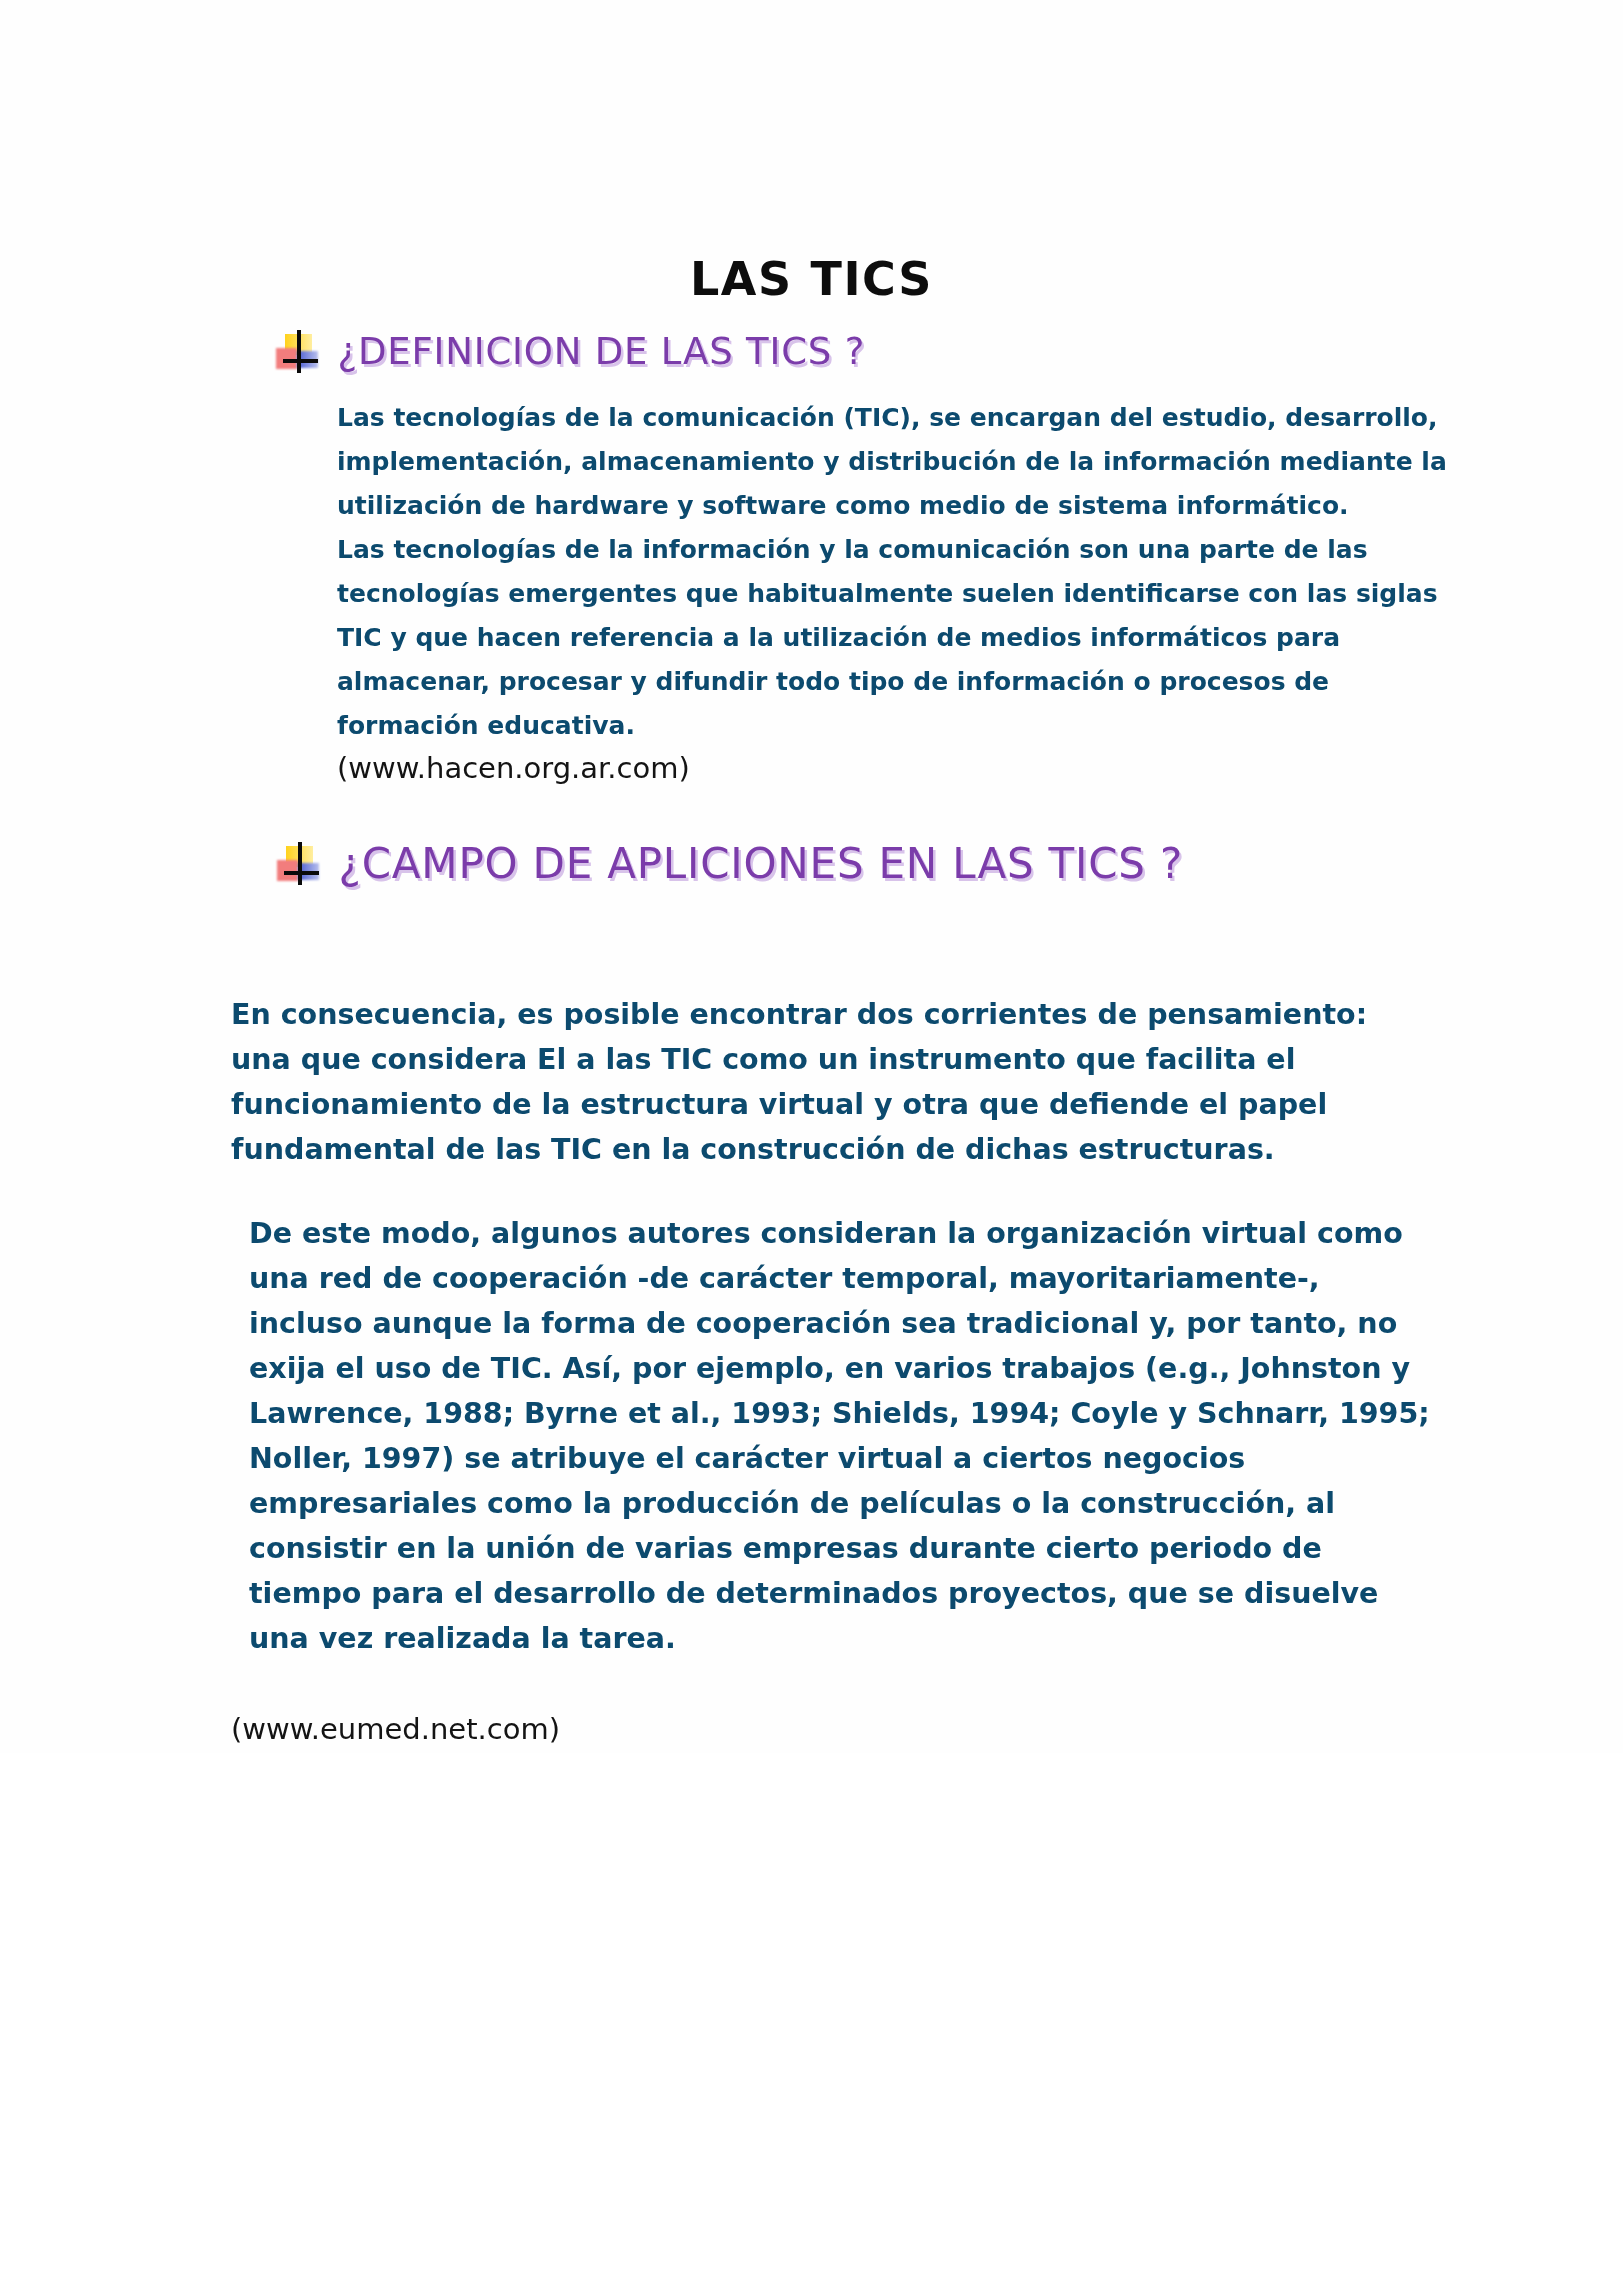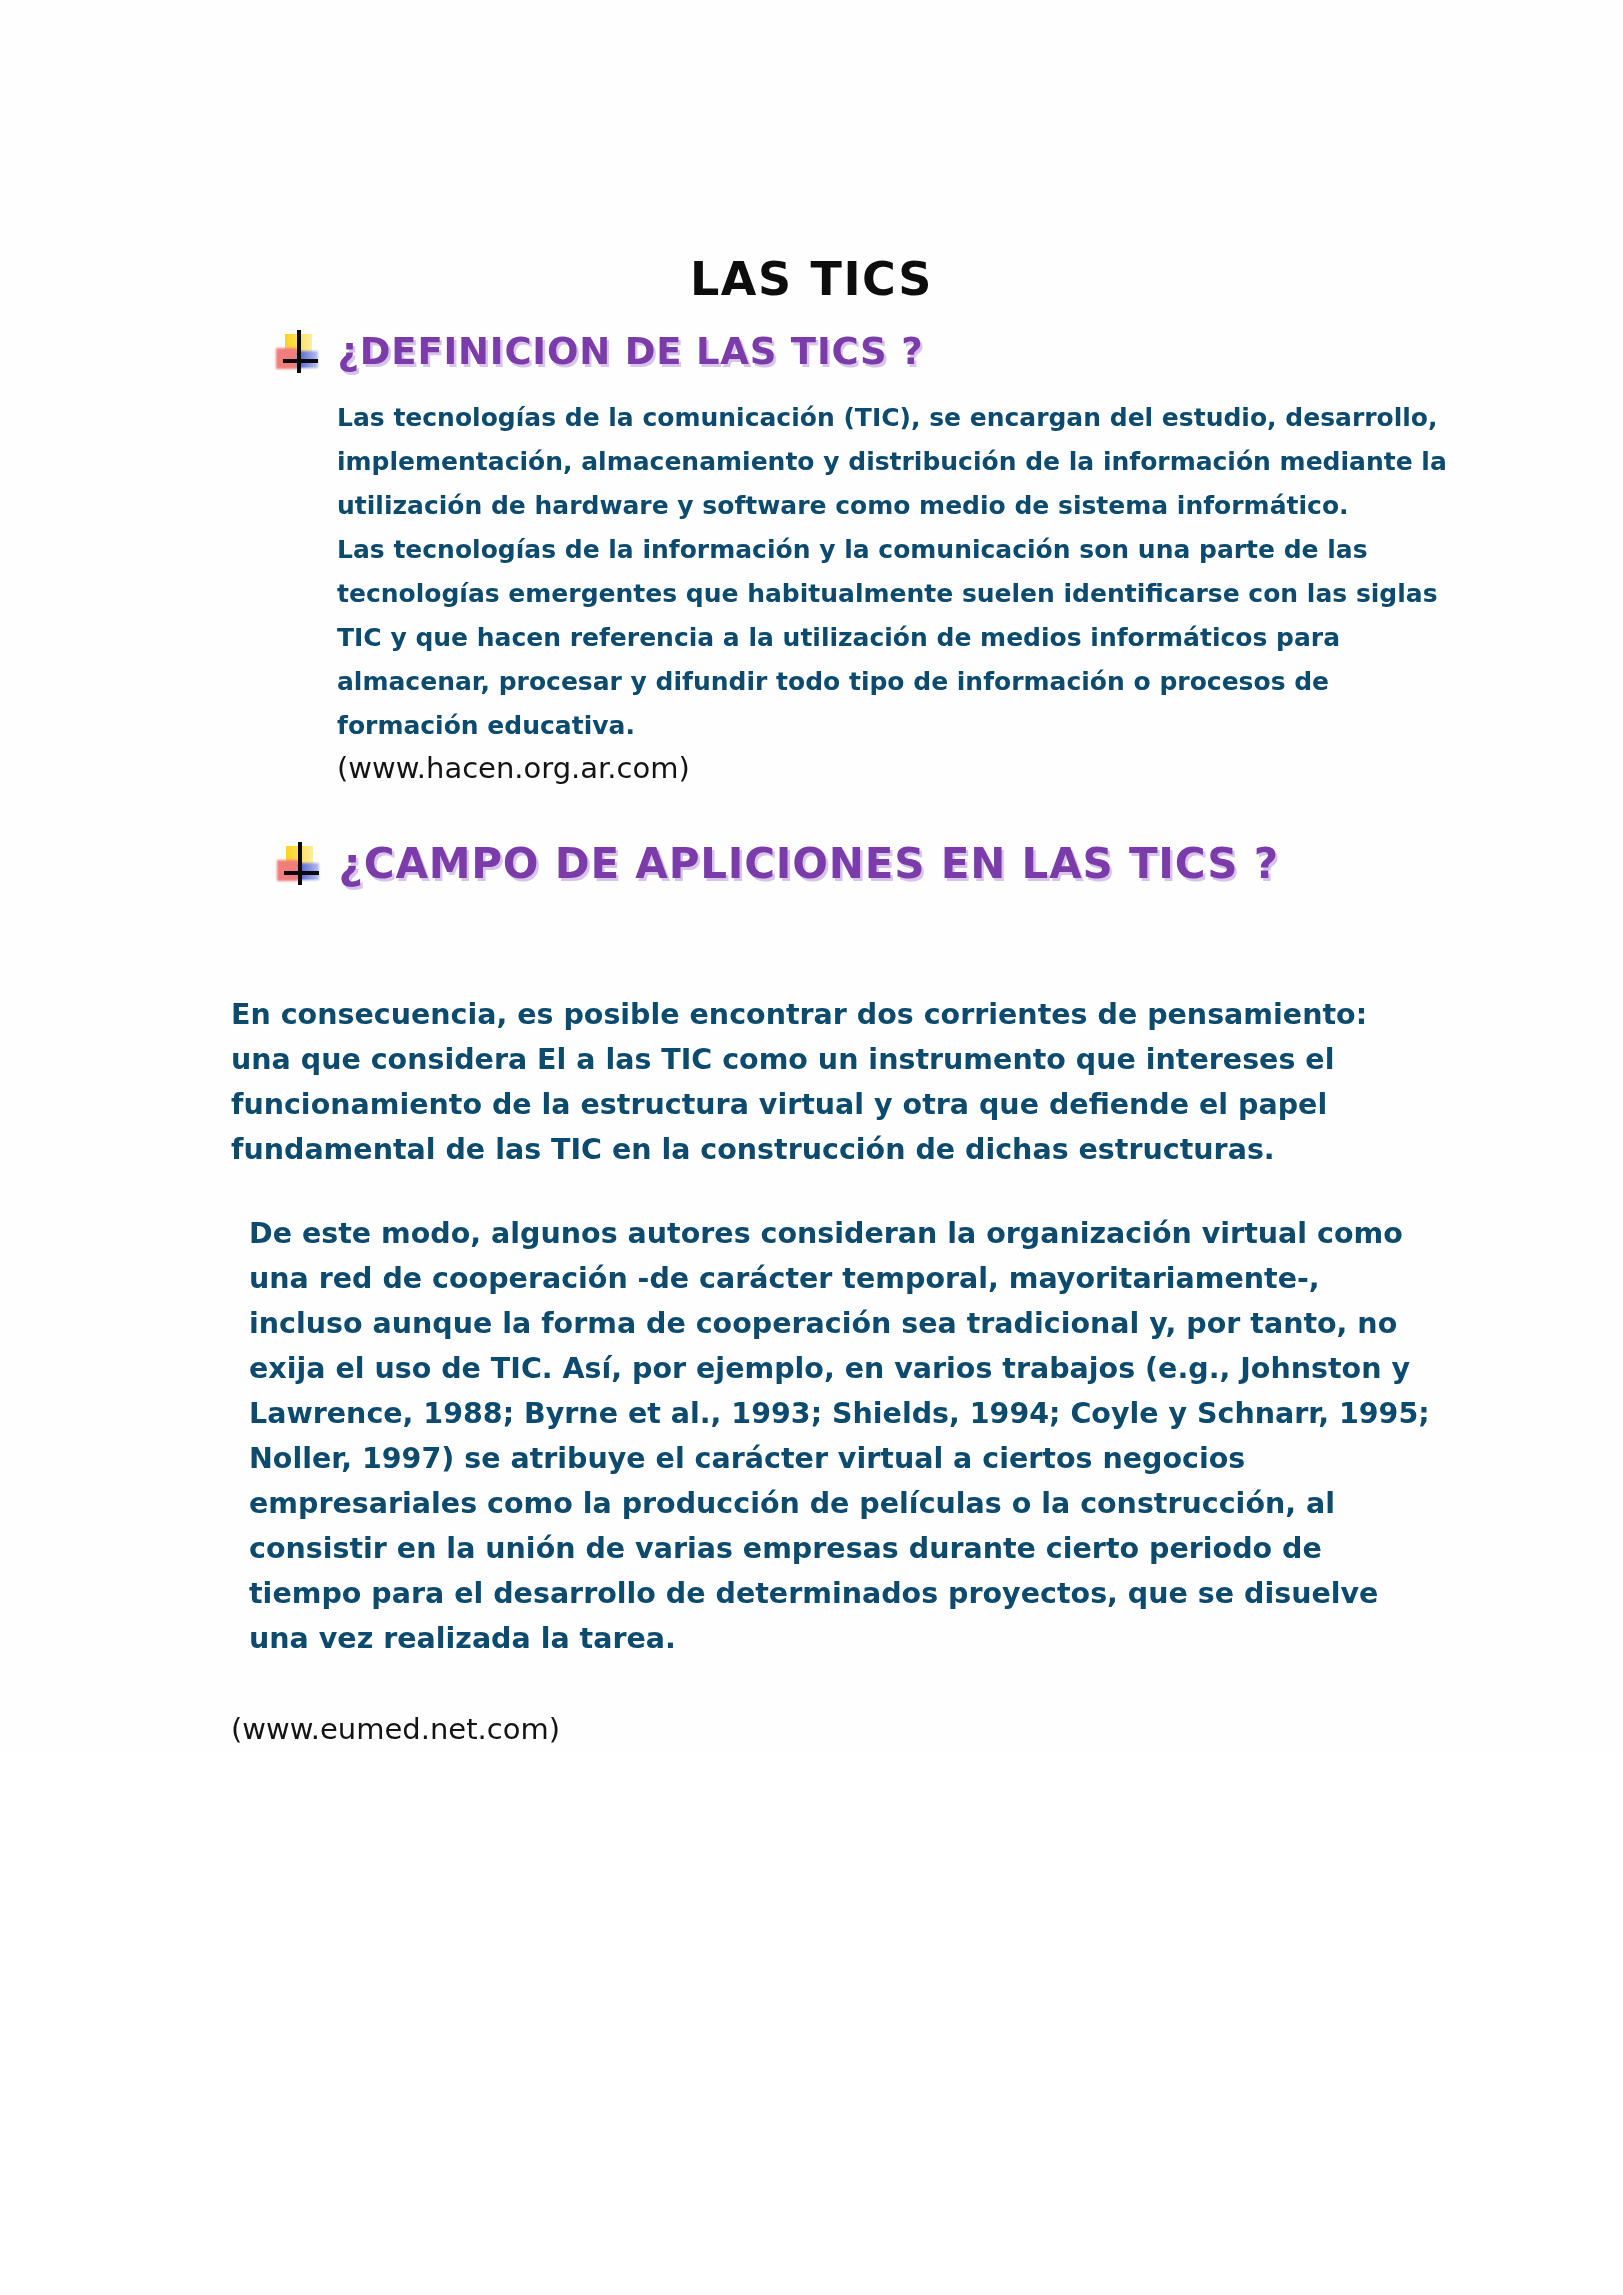--- a/index.html
+++ b/index.html
@@ -28,21 +28,21 @@
     white-space: pre;
   }
   .heading-row {
     position: absolute;
     display: flex;
     align-items: center;
     gap: 20.6px;
   }
   .heading-text {
     font-size: 37px;
-    font-weight: 700;
+    font-weight: 400;
     letter-spacing: 0.8px;
     color: #7b3caa;
     text-shadow: 2.4px 3.2px 0 #d8c3ea;
     white-space: pre;
   }
   
   .bullet {
     position: relative;
     width: 41px;
     height: 43px;
@@ -135,21 +135,21 @@
       <span class="sq-yellow"></span>
         <span class="sq-pink"></span>
         <span class="sq-blue"></span>
       <span class="bar-v"></span>
         <span class="bar-h"></span>
     </span>
     <span class="heading-text" style="font-size:42px;">¿CAMPO DE APLICIONES EN LAS TICS ?</span>
   </div>
 
   <div class="body-par par-wide" style="left:231px; top:992px;">En consecuencia, es posible encontrar dos corrientes de pensamiento:
-una que considera El a las TIC como un instrumento que intereses el
+una que considera El a las TIC como un instrumento que facilita el
 funcionamiento de la estructura virtual y otra que defiende el papel
 fundamental de las TIC en la construcción de dichas estructuras.</div>
 
   <div class="body-par par-wide" style="left:249px; top:1211px;">De este modo, algunos autores consideran la organización virtual como
 una red de cooperación -de carácter temporal, mayoritariamente-,
 incluso aunque la forma de cooperación sea tradicional y, por tanto, no
 exija el uso de TIC. Así, por ejemplo, en varios trabajos (e.g., Johnston y
 Lawrence, 1988; Byrne et al., 1993; Shields, 1994; Coyle y Schnarr, 1995;
 Noller, 1997) se atribuye el carácter virtual a ciertos negocios
 empresariales como la producción de películas o la construcción, al

